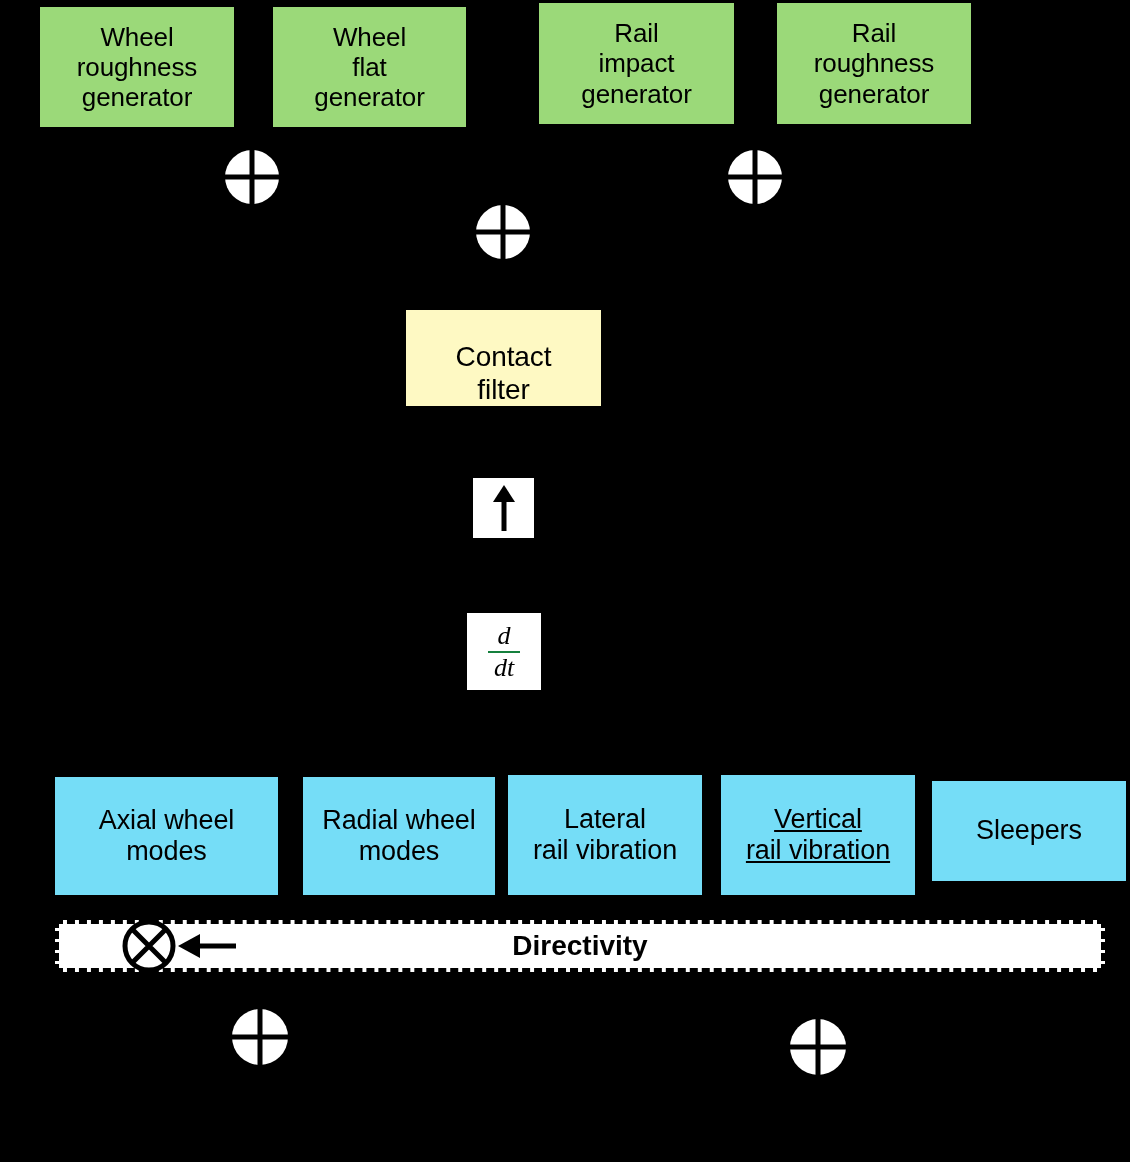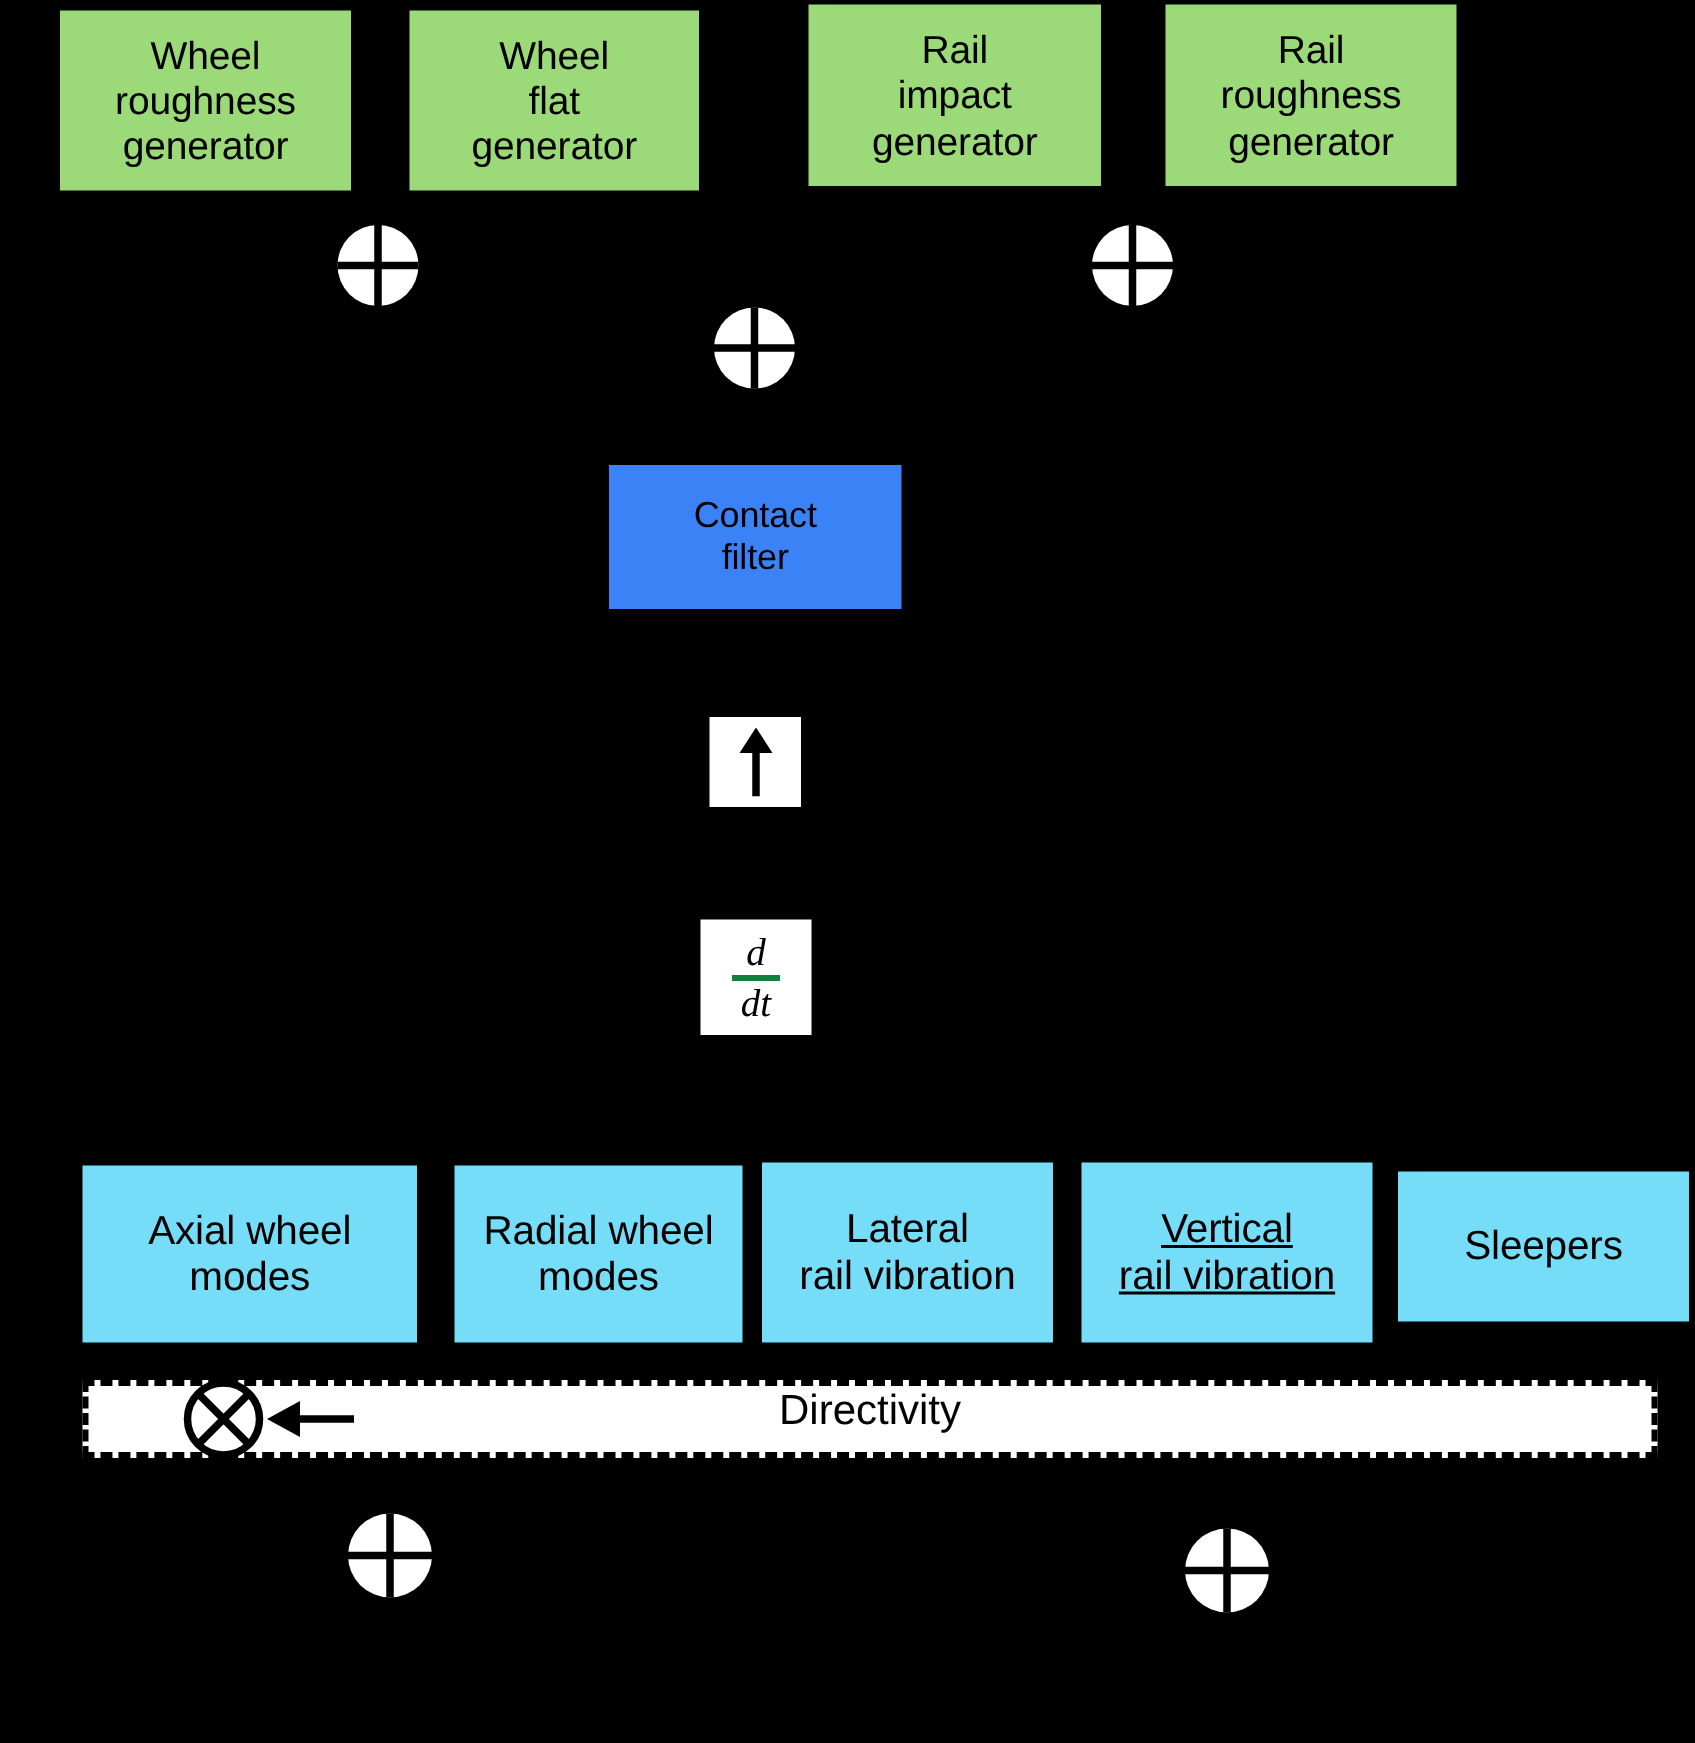--- a/index.html
+++ b/index.html
@@ -32,35 +32,37 @@
   }
   .block.green {
     background: #9BD979;
     font-size: 26px;
   }
   .block.blue {
     background: #75DDF7;
     font-size: 27px;
   }
   .block.white {
-    background: #3b82f6;
-    font-size: 24px;
+    background: #fef9c3;
+    font-size: 28px;
+    align-items: flex-end;
   }
 
   
   .dashed-bar {
     position: absolute;
     box-sizing: border-box;
     background: #FFFFFF;
     border: 4px dashed #000000;
     display: flex;
-    align-items: flex-start;
+    align-items: center;
     justify-content: center;
     color: #000000;
     font-size: 28px;
+    font-weight: bold;
   }
 
   
   .sum-node {
     position: absolute;
   }
   .sum-node svg { display: block; }
 
   
   .mul-node {
@@ -83,21 +85,21 @@
   .frac {
     display: inline-block;
     text-align: center;
     font-family: "Liberation Serif", serif;
     font-style: italic;
     font-size: 26px;
     color: #000000;
     line-height: 1.05;
   }
   .frac .num { display: block; padding: 0 6px 1px 6px; }
-  .frac .den { display: block; border-top: 4px solid #15803d; padding: 1px 6px 0 6px; }
+  .frac .den { display: block; border-top: 2px solid #15803d; padding: 1px 6px 0 6px; }
 
   
   #wires {
     position: absolute;
     left: 0; top: 0;
     width: 1130px;
     height: 1162px;
     pointer-events: none;
   }
 

